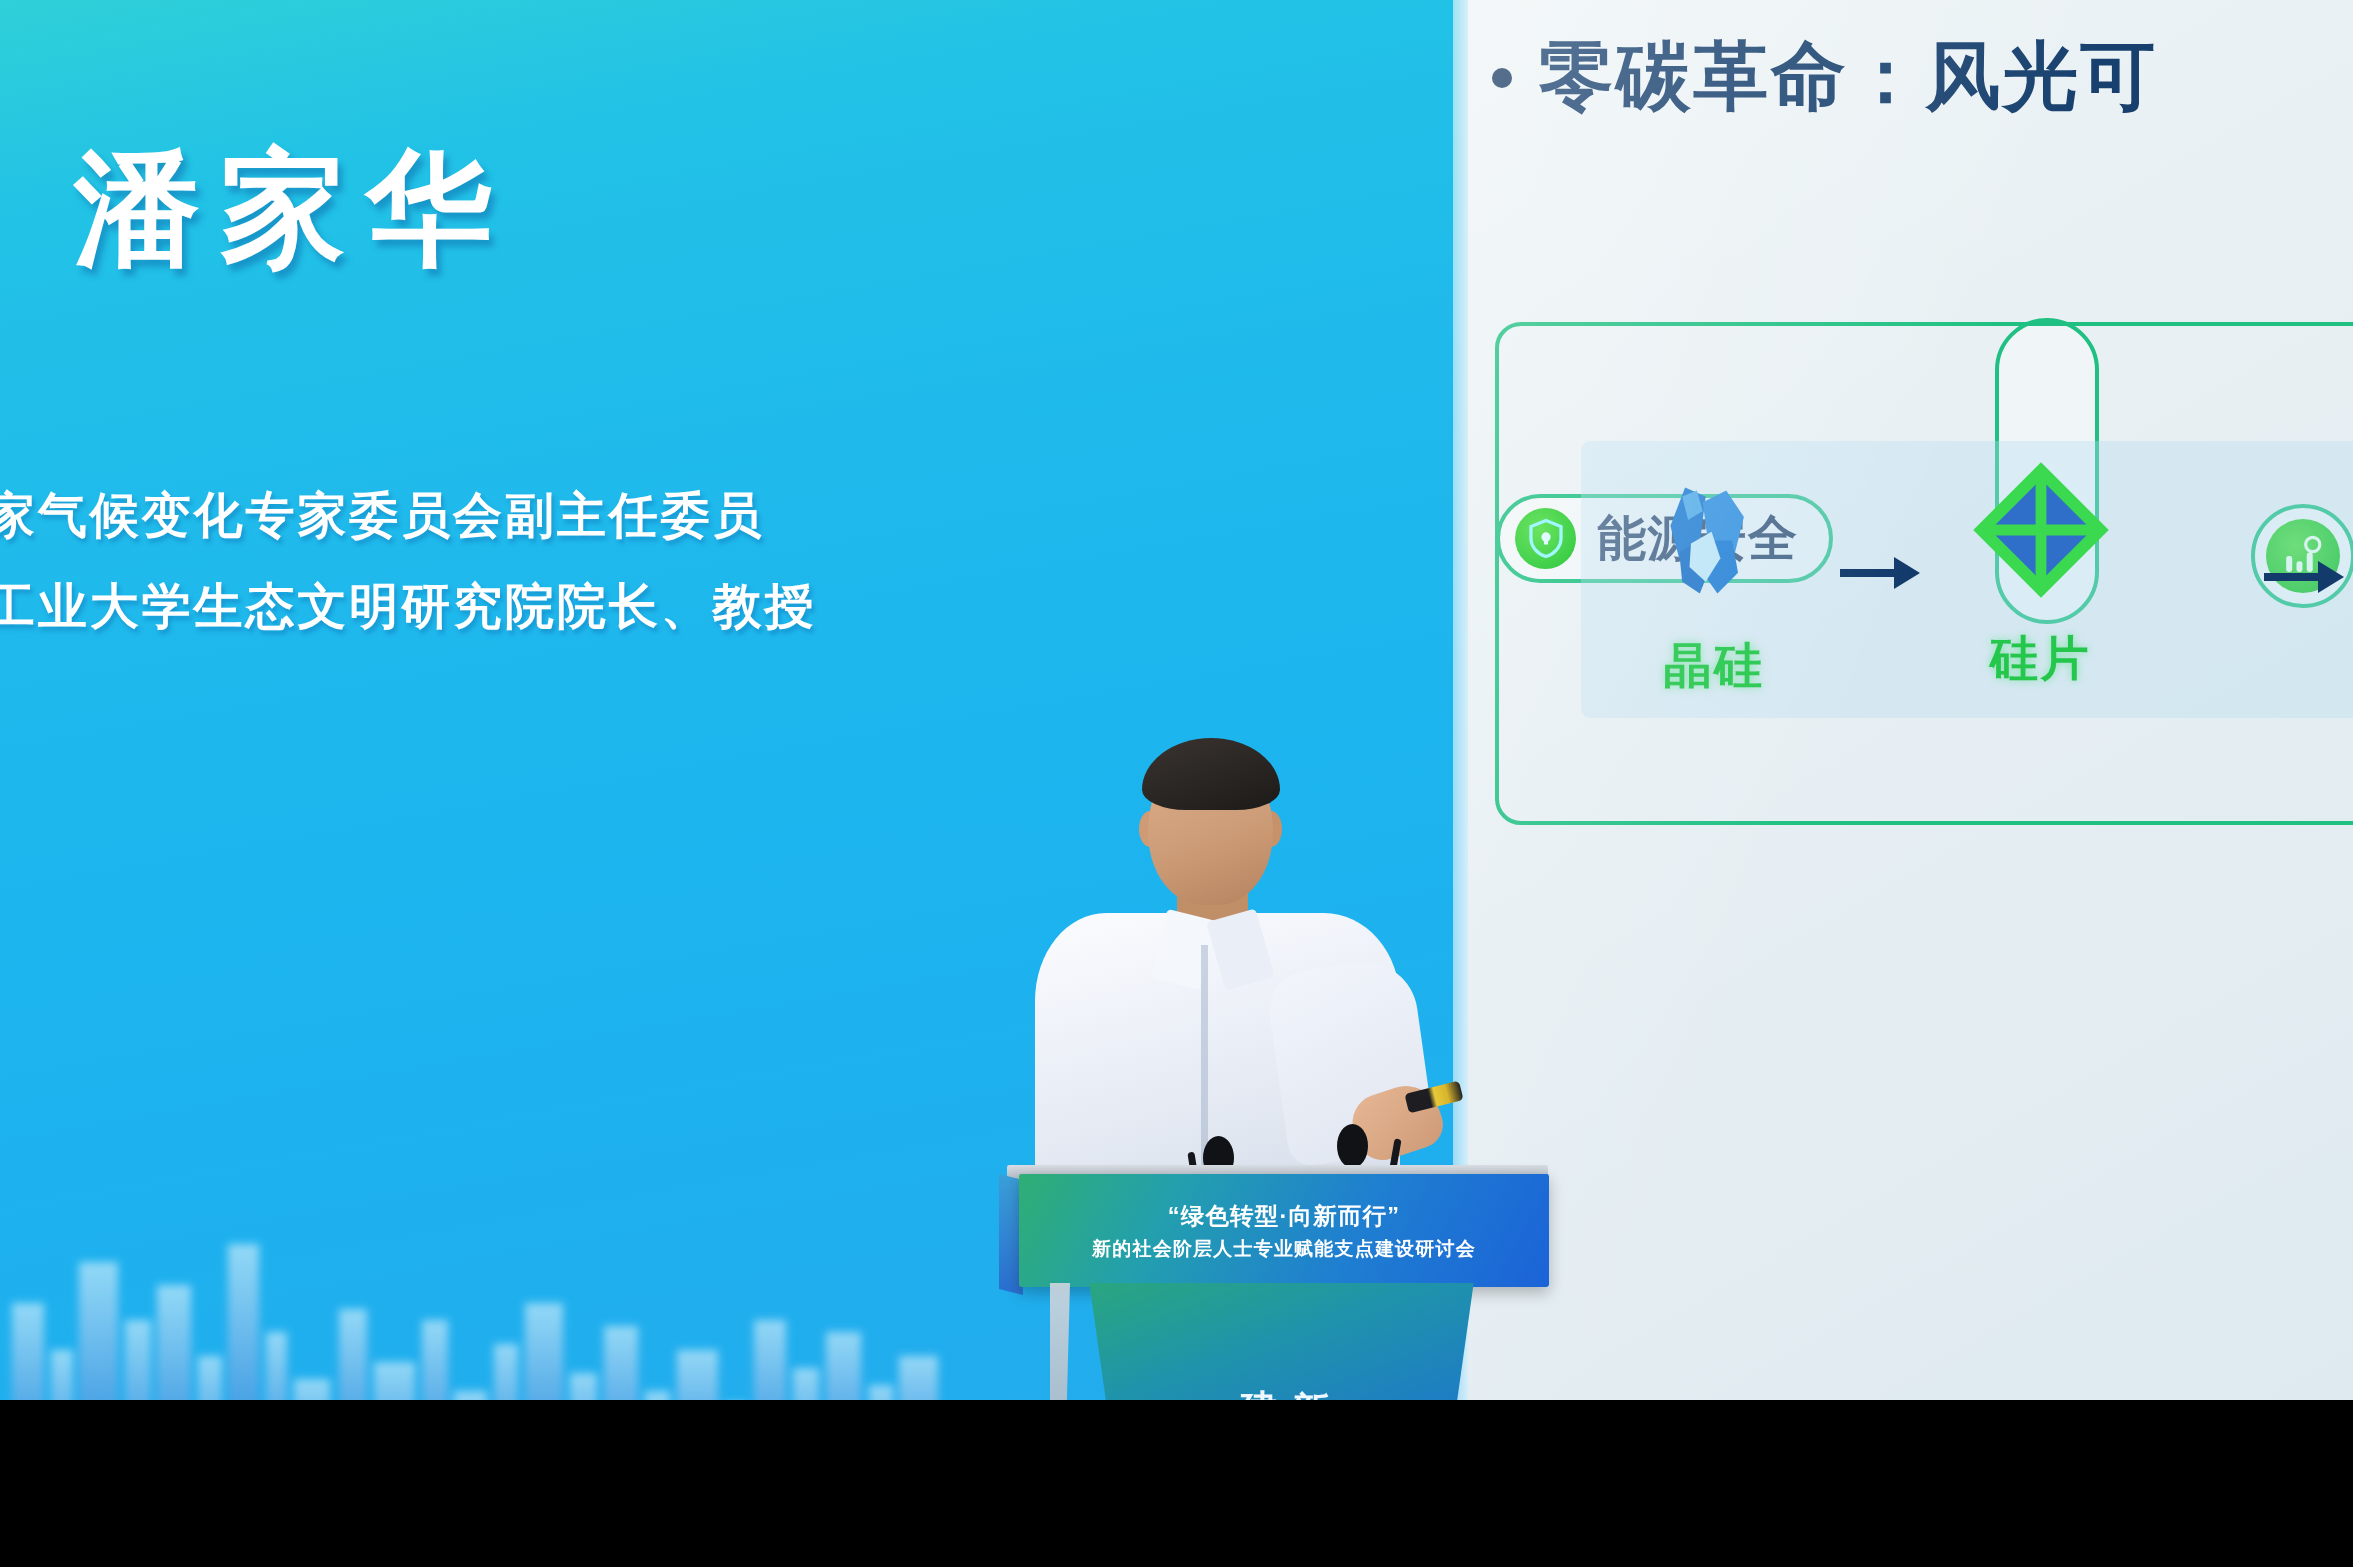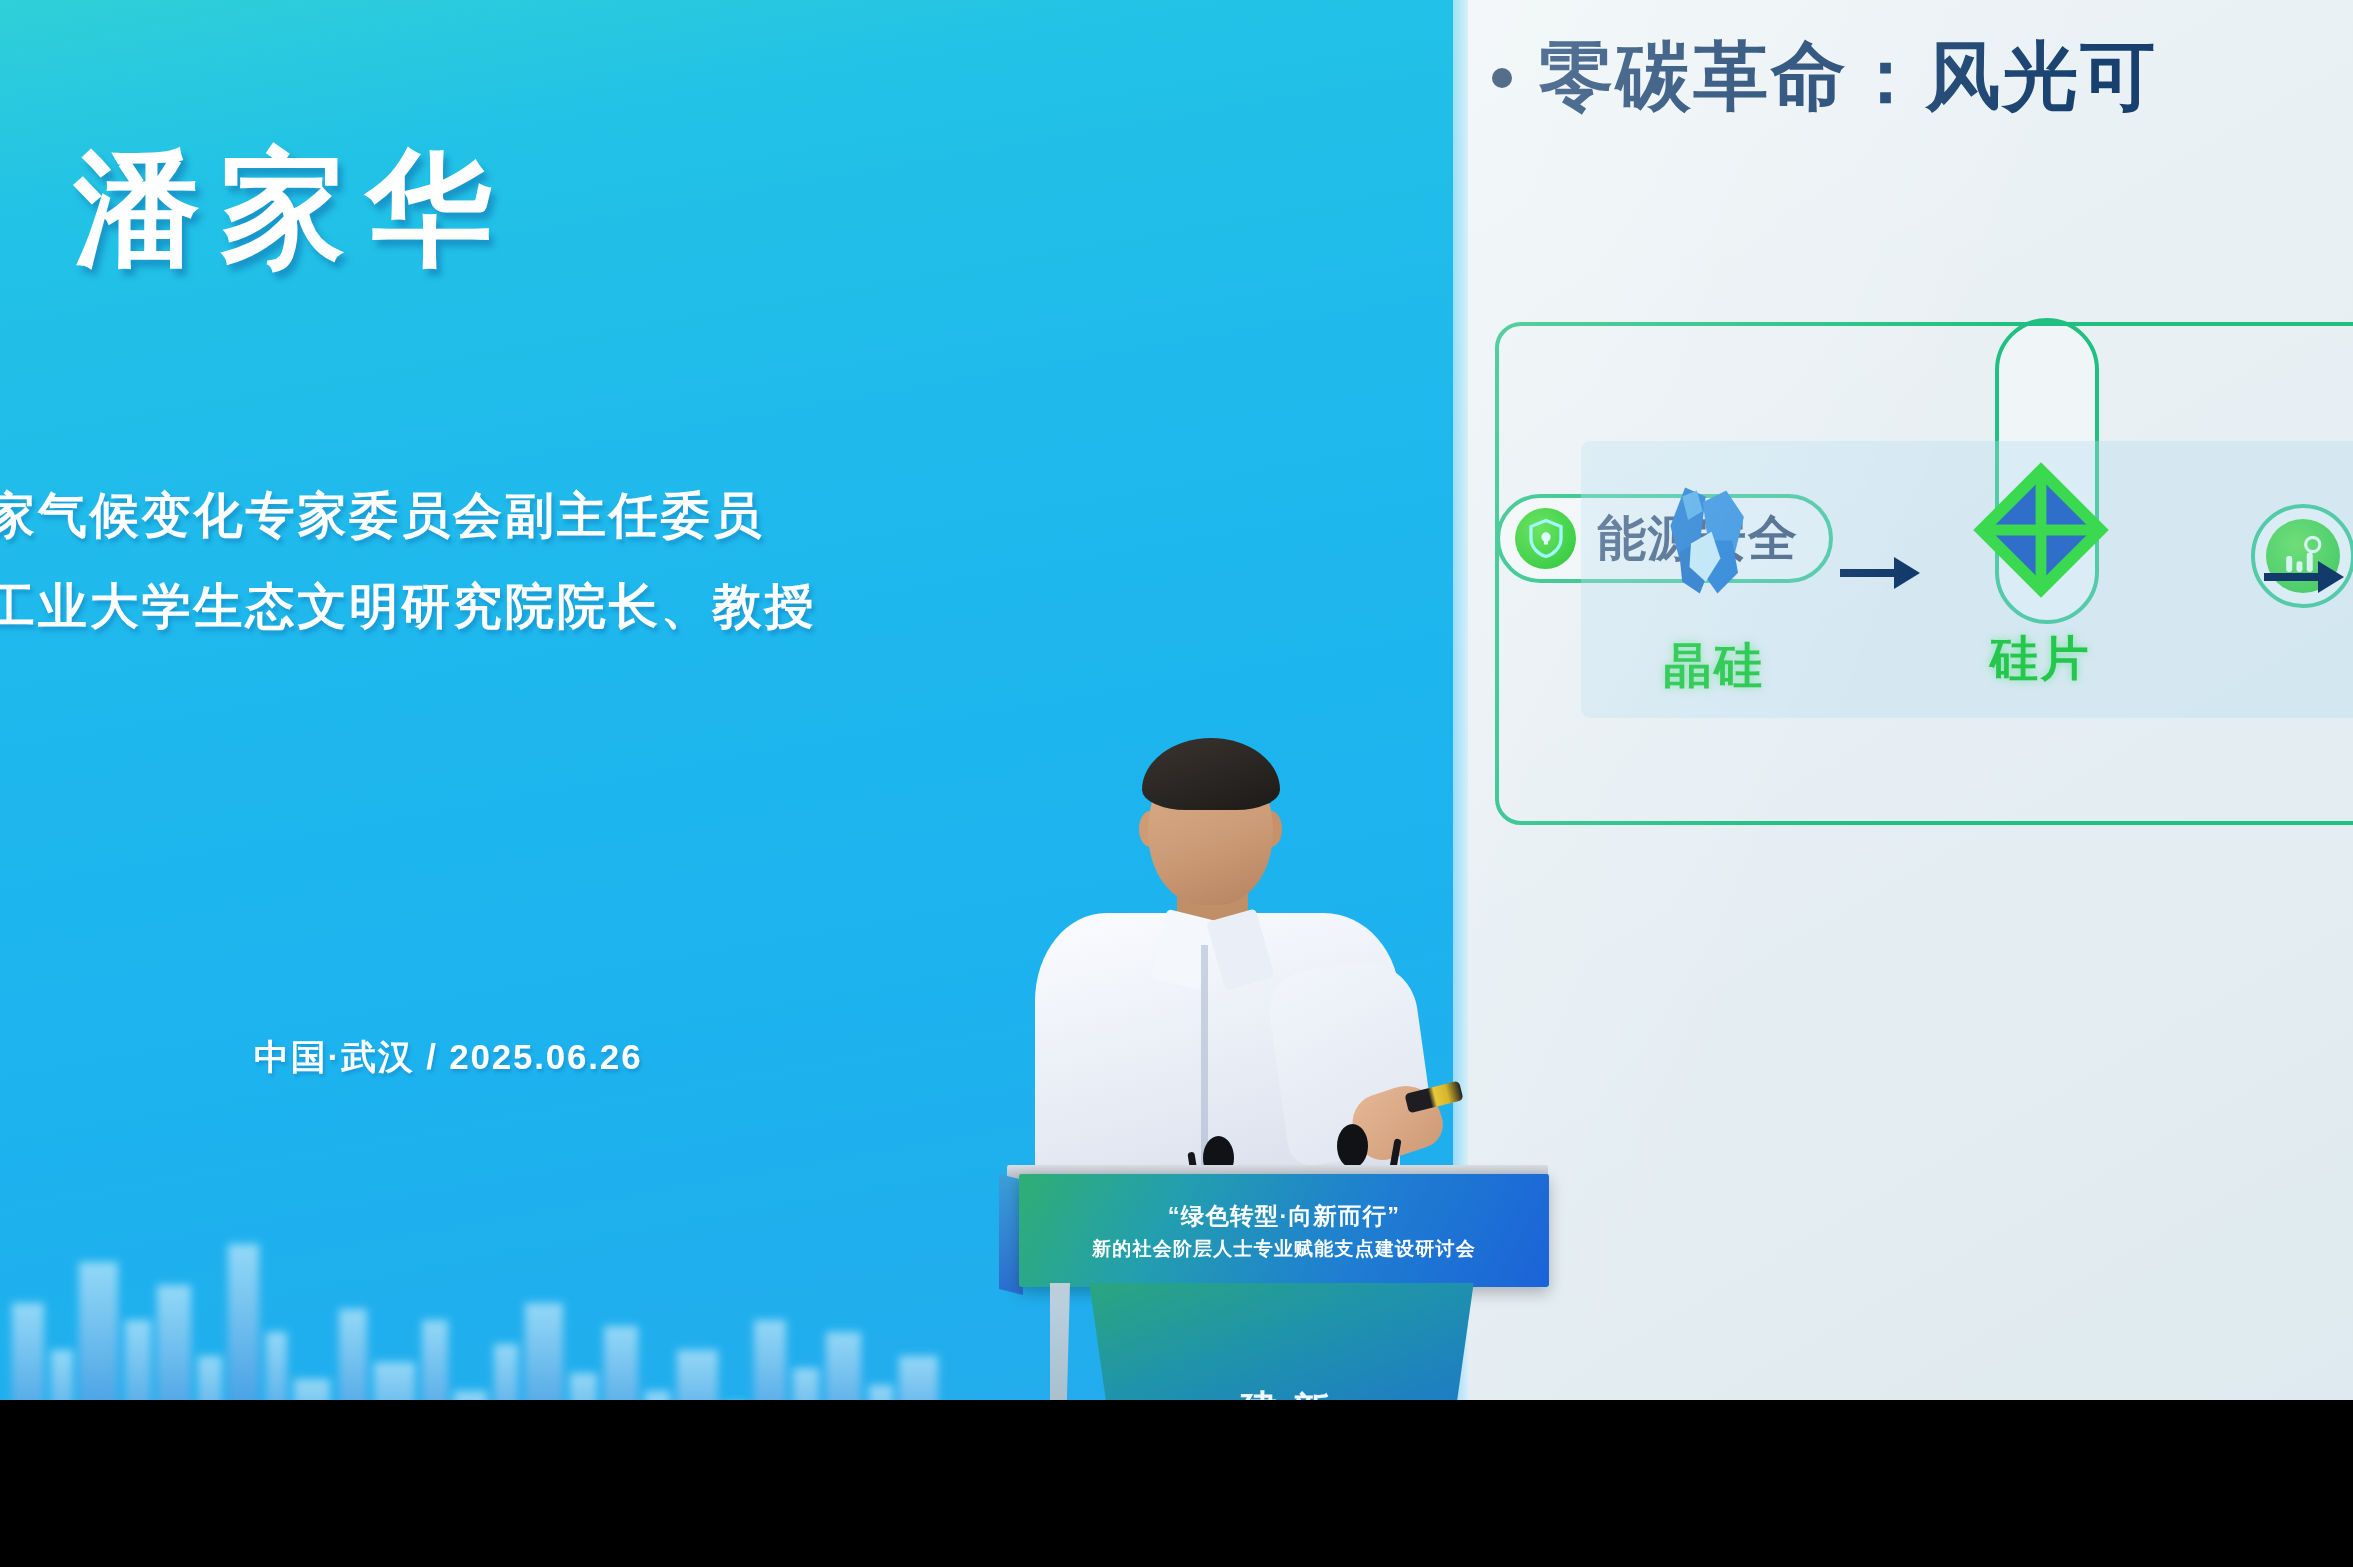--- a/index.html
+++ b/index.html
@@ -244,21 +244,20 @@
       <div class="bld" style="left:869px;width:23.5px;height:112px;"></div>
       <div class="bld" style="left:899px;width:39px;height:141px;"></div>
       <div class="bank"></div>
       <div class="greenbank"></div>
       <div class="water"></div>
     </div>
 
     <div class="name">潘家华</div>
     <div class="subline sub1">家气候变化专家委员会副主任委员</div>
     <div class="subline sub2">工业大学生态文明研究院院长、教授</div>
-    <div class="dateline">中国·武汉 / 2025.06.26</div>
   </div>
 
   <div class="screen-divider"></div>
 
   <div class="slide">
 
     <div class="slide-bullet">
       <div class="bullet-dot"></div>
       <div class="bullet-text">零碳革命：风光可</div>
     </div>

